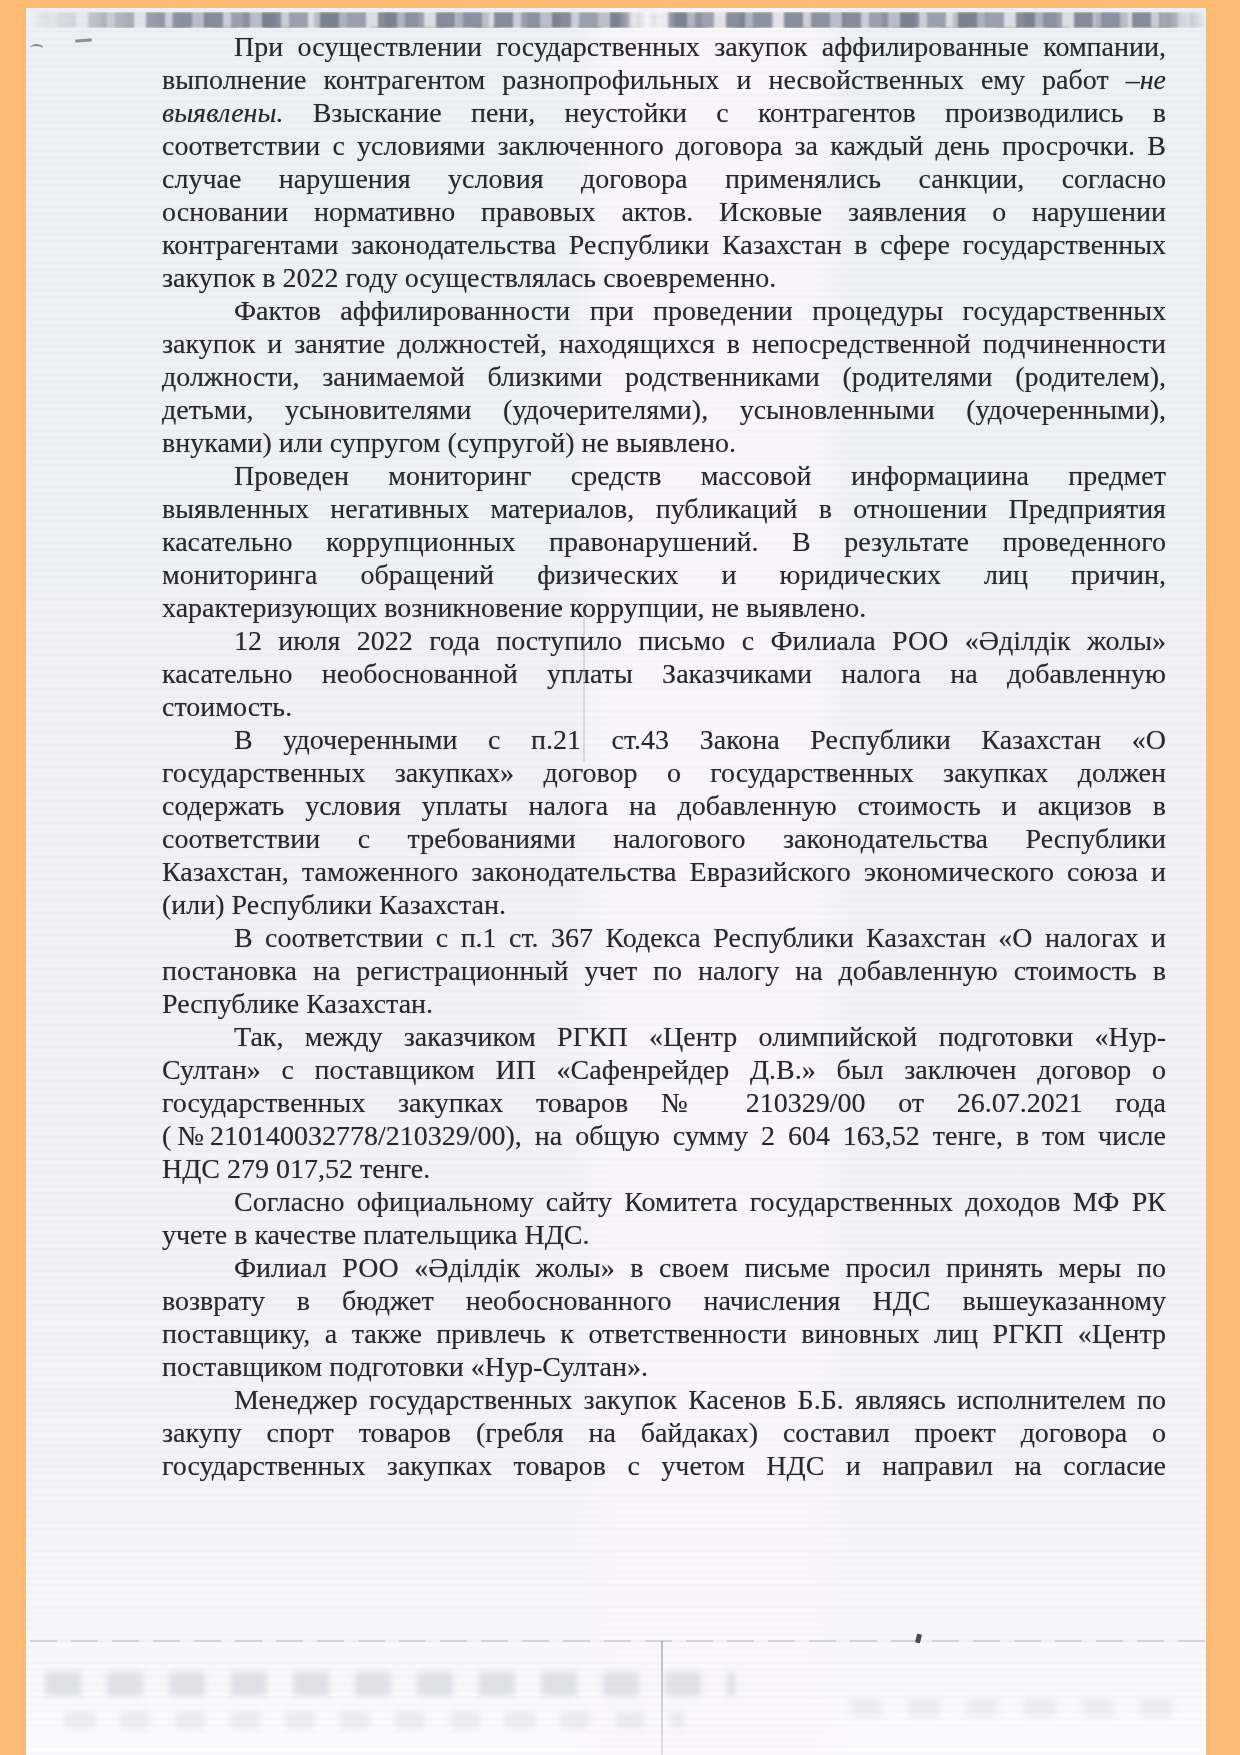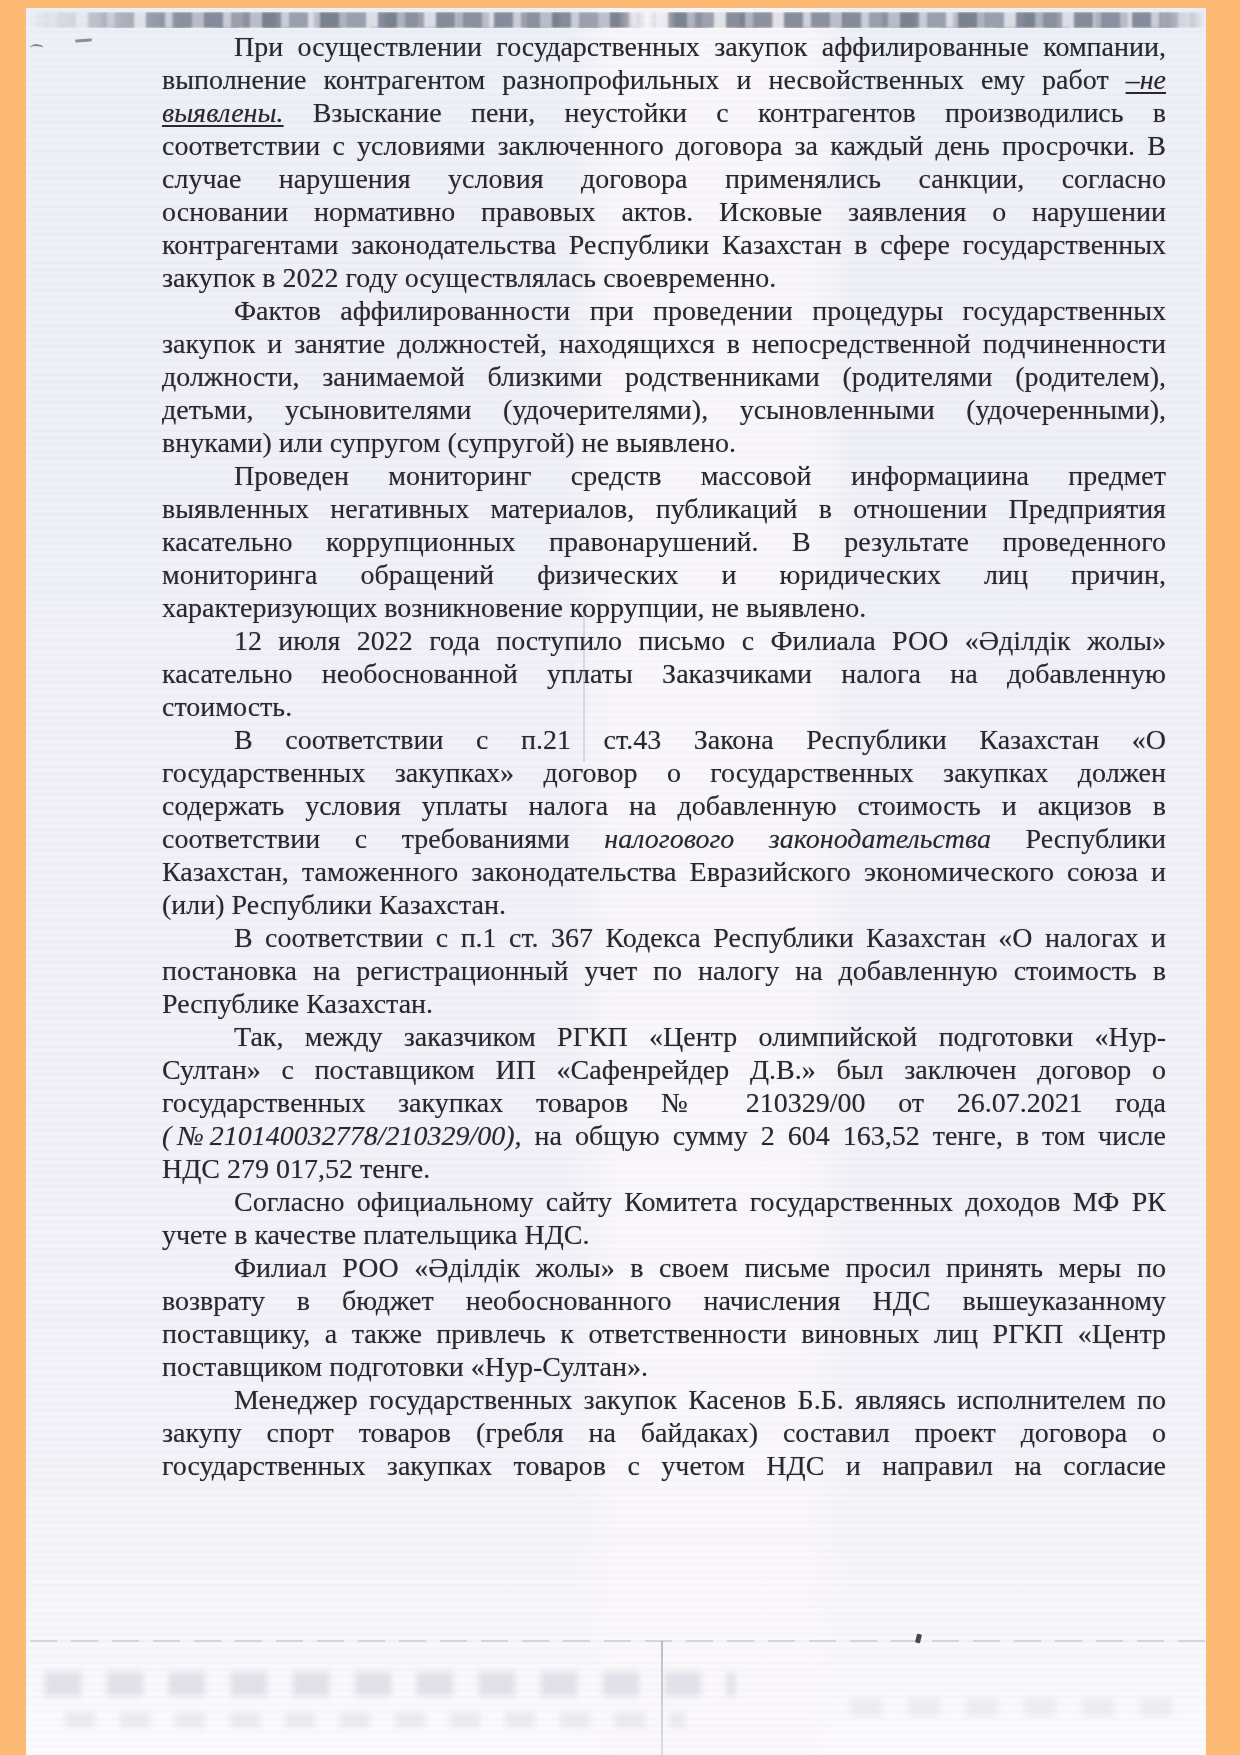--- a/index.html
+++ b/index.html
@@ -71,22 +71,22 @@
     color:#28282e; font-size:28px;
     text-shadow:0 0 1px rgba(42,42,52,.42);
   }
   .line {
     height:33px; line-height:33px; white-space:nowrap;
     text-align:justify; text-align-last:justify;
   }
   .line.indent { text-indent:72px; }
   .line.flush { text-align-last:left; }
   .reg { font-style:normal; }
-  .ital { font-style:italic; }
-  .uital { font-style:italic; text-decoration:underline; text-underline-offset:3px; text-decoration-thickness:2px; }
+  .ital { }
+  .uital { font-style:italic; text-underline-offset:3px; text-decoration-thickness:2px; }
 </style>
 </head>
 <body>
 
 <div class="screen">
   <div class="paper"></div>
   <div class="scan-noise-top"></div>
   <div class="pen-mark-1"></div>
   <div class="pen-mark-2"></div>
   <div class="doc-text">
@@ -104,21 +104,21 @@
       <div class="line"><span class="reg">детьми, усыновителями (удочерителями), усыновленными (удочеренными),</span></div>
       <div class="line flush"><span class="reg">внуками) или супругом (супругой) не выявлено.</span></div>
       <div class="line indent"><span class="reg">Проведен мониторинг средств массовой информациина предмет</span></div>
       <div class="line"><span class="reg">выявленных негативных материалов, публикаций в отношении Предприятия</span></div>
       <div class="line"><span class="reg">касательно коррупционных правонарушений. В результате проведенного</span></div>
       <div class="line"><span class="reg">мониторинга обращений физических и юридических лиц причин,</span></div>
       <div class="line flush"><span class="reg">характеризующих возникновение коррупции, не выявлено.</span></div>
       <div class="line indent"><span class="reg">12 июля 2022 года поступило письмо с Филиала РОО «Әділдік жолы»</span></div>
       <div class="line"><span class="reg">касательно необоснованной уплаты Заказчиками налога на добавленную</span></div>
       <div class="line flush"><span class="reg">стоимость.</span></div>
-      <div class="line indent"><span class="reg">В соответствии с п.21 ст.43 Закона Республики Казахстан «О</span></div>
+      <div class="line indent"><span class="reg">В удочеренными с п.21 ст.43 Закона Республики Казахстан «О</span></div>
       <div class="line"><span class="reg">государственных закупках» договор о государственных закупках должен</span></div>
       <div class="line"><span class="reg">содержать условия уплаты налога на добавленную стоимость и акцизов в</span></div>
       <div class="line"><span class="reg">соответствии с требованиями </span><span class="ital">налогового законодательства</span><span class="reg"> Республики</span></div>
       <div class="line"><span class="reg">Казахстан, таможенного законодательства Евразийского экономического союза и</span></div>
       <div class="line flush"><span class="reg">(или) Республики Казахстан.</span></div>
       <div class="line indent"><span class="reg">В соответствии с п.1 ст. 367 Кодекса Республики Казахстан «О налогах и</span></div>
       <div class="line"><span class="reg">постановка на регистрационный учет по налогу на добавленную стоимость в</span></div>
       <div class="line flush"><span class="reg">Республике Казахстан.</span></div>
       <div class="line indent"><span class="reg">Так, между заказчиком РГКП «Центр олимпийской подготовки «Нур-</span></div>
       <div class="line"><span class="reg">Султан» с поставщиком ИП «Сафенрейдер Д.В.» был заключен договор о</span></div>

